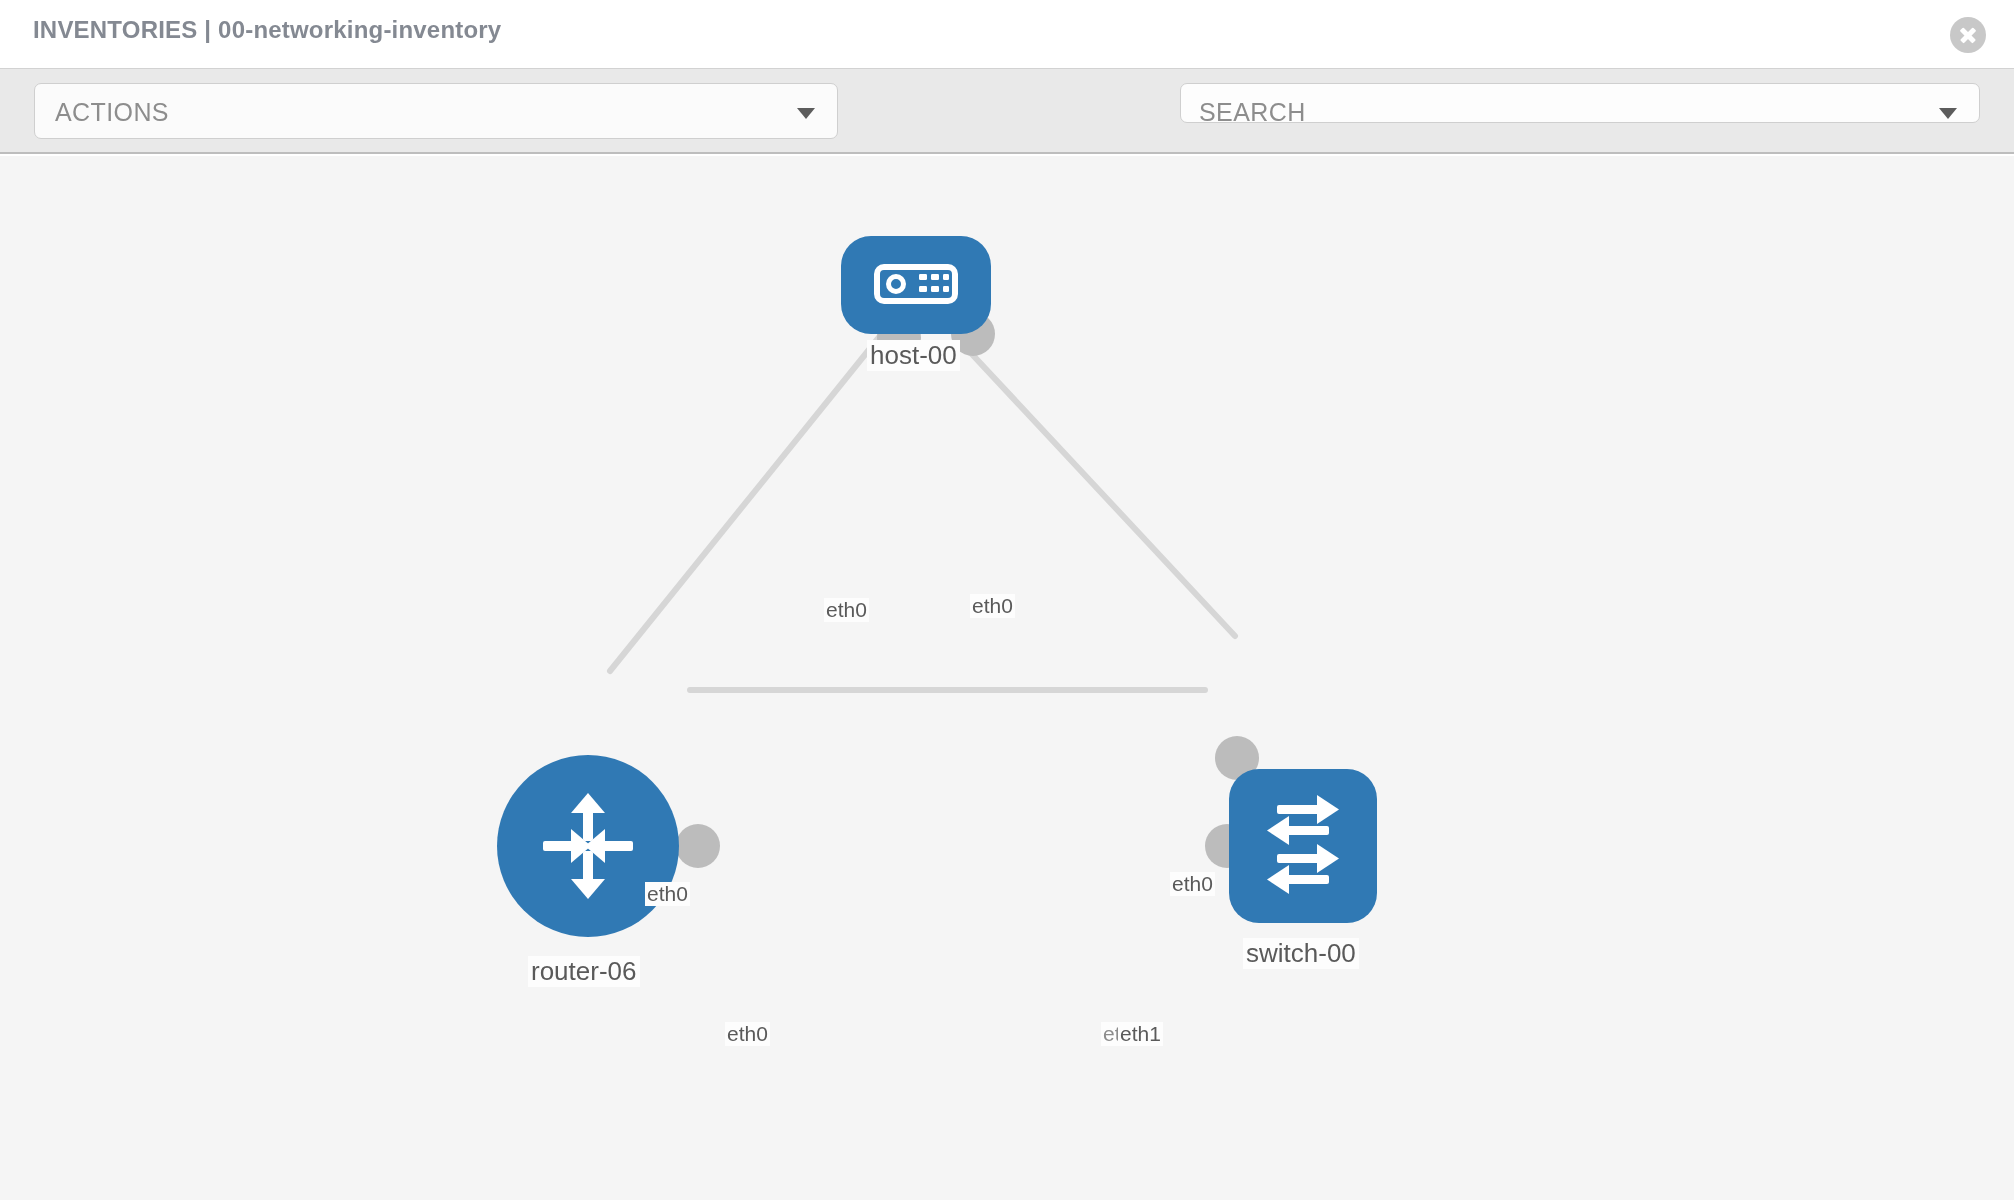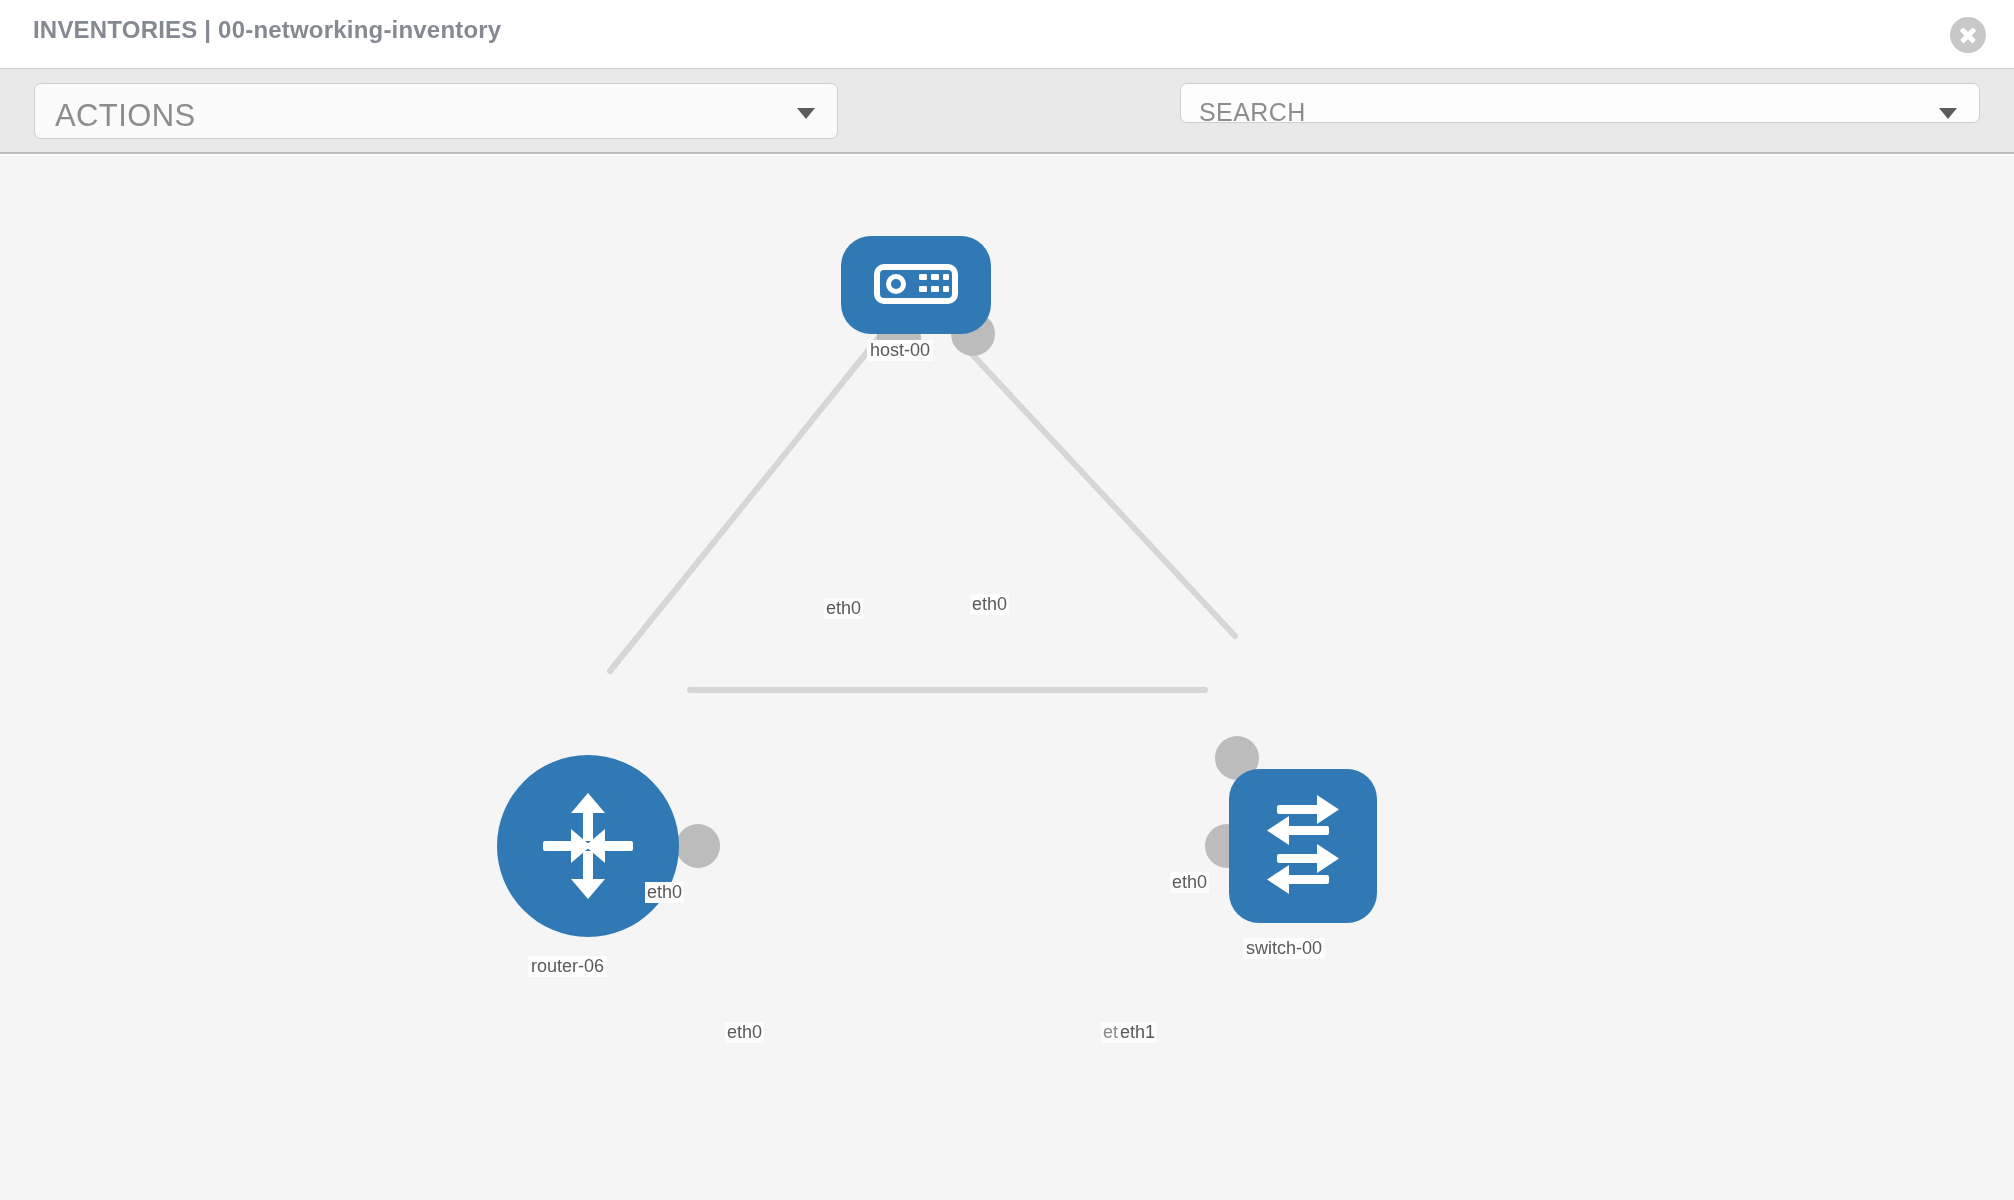--- a/index.html
+++ b/index.html
@@ -50,21 +50,21 @@
   }
   .actions-select {
     position: absolute; left: 34px; top: 14px;
     width: 804px; height: 56px;
     background: #fbfbfb;
     border: 1px solid #cfcfcf;
     border-radius: 7px;
   }
   .actions-select .label {
     position: absolute; left: 20px; top: 14px;
-    font-size: 31px; color: #8d8d8d; letter-spacing: 0.4px;
+    font-size: 25px; color: #8d8d8d; letter-spacing: 0.4px;
   }
   .caret {
     position: absolute; right: 22px; top: 24px;
     width: 0; height: 0;
     border-left: 9px solid transparent;
     border-right: 9px solid transparent;
     border-top: 11px solid #5c5c5c;
   }
   .tool-icon {
     position: absolute; top: 93px;
@@ -103,36 +103,36 @@
     background: #3079b4;
     display: flex; align-items: center; justify-content: center;
     cursor: pointer;
   }
   .node-shape.round   { border-radius: 50%; }
   .node-shape.rounded { border-radius: 30px; }
   .node-shape svg { display: block; }
 
   .node-label {
     position: absolute;
-    font-size: 18px;
+    font-size: 26px;
     color: #5a5a5a;
     background: #fdfdfd;
     white-space: nowrap;
     padding: 0 3px;
   }
   .port {
     position: absolute;
     width: 44px; height: 44px;
     border-radius: 50%;
     background: #bcbcbc;
     cursor: pointer;
   }
   .edge-label {
     position: absolute;
-    font-size: 18px;
+    font-size: 21px;
     color: #5a5a5a;
     background: #fdfdfd;
     white-space: nowrap;
     padding: 0 2px;
   }
   .edge-label.faded { color: #8c8c8c; }
 </style>
 </head>
 <body>
 

